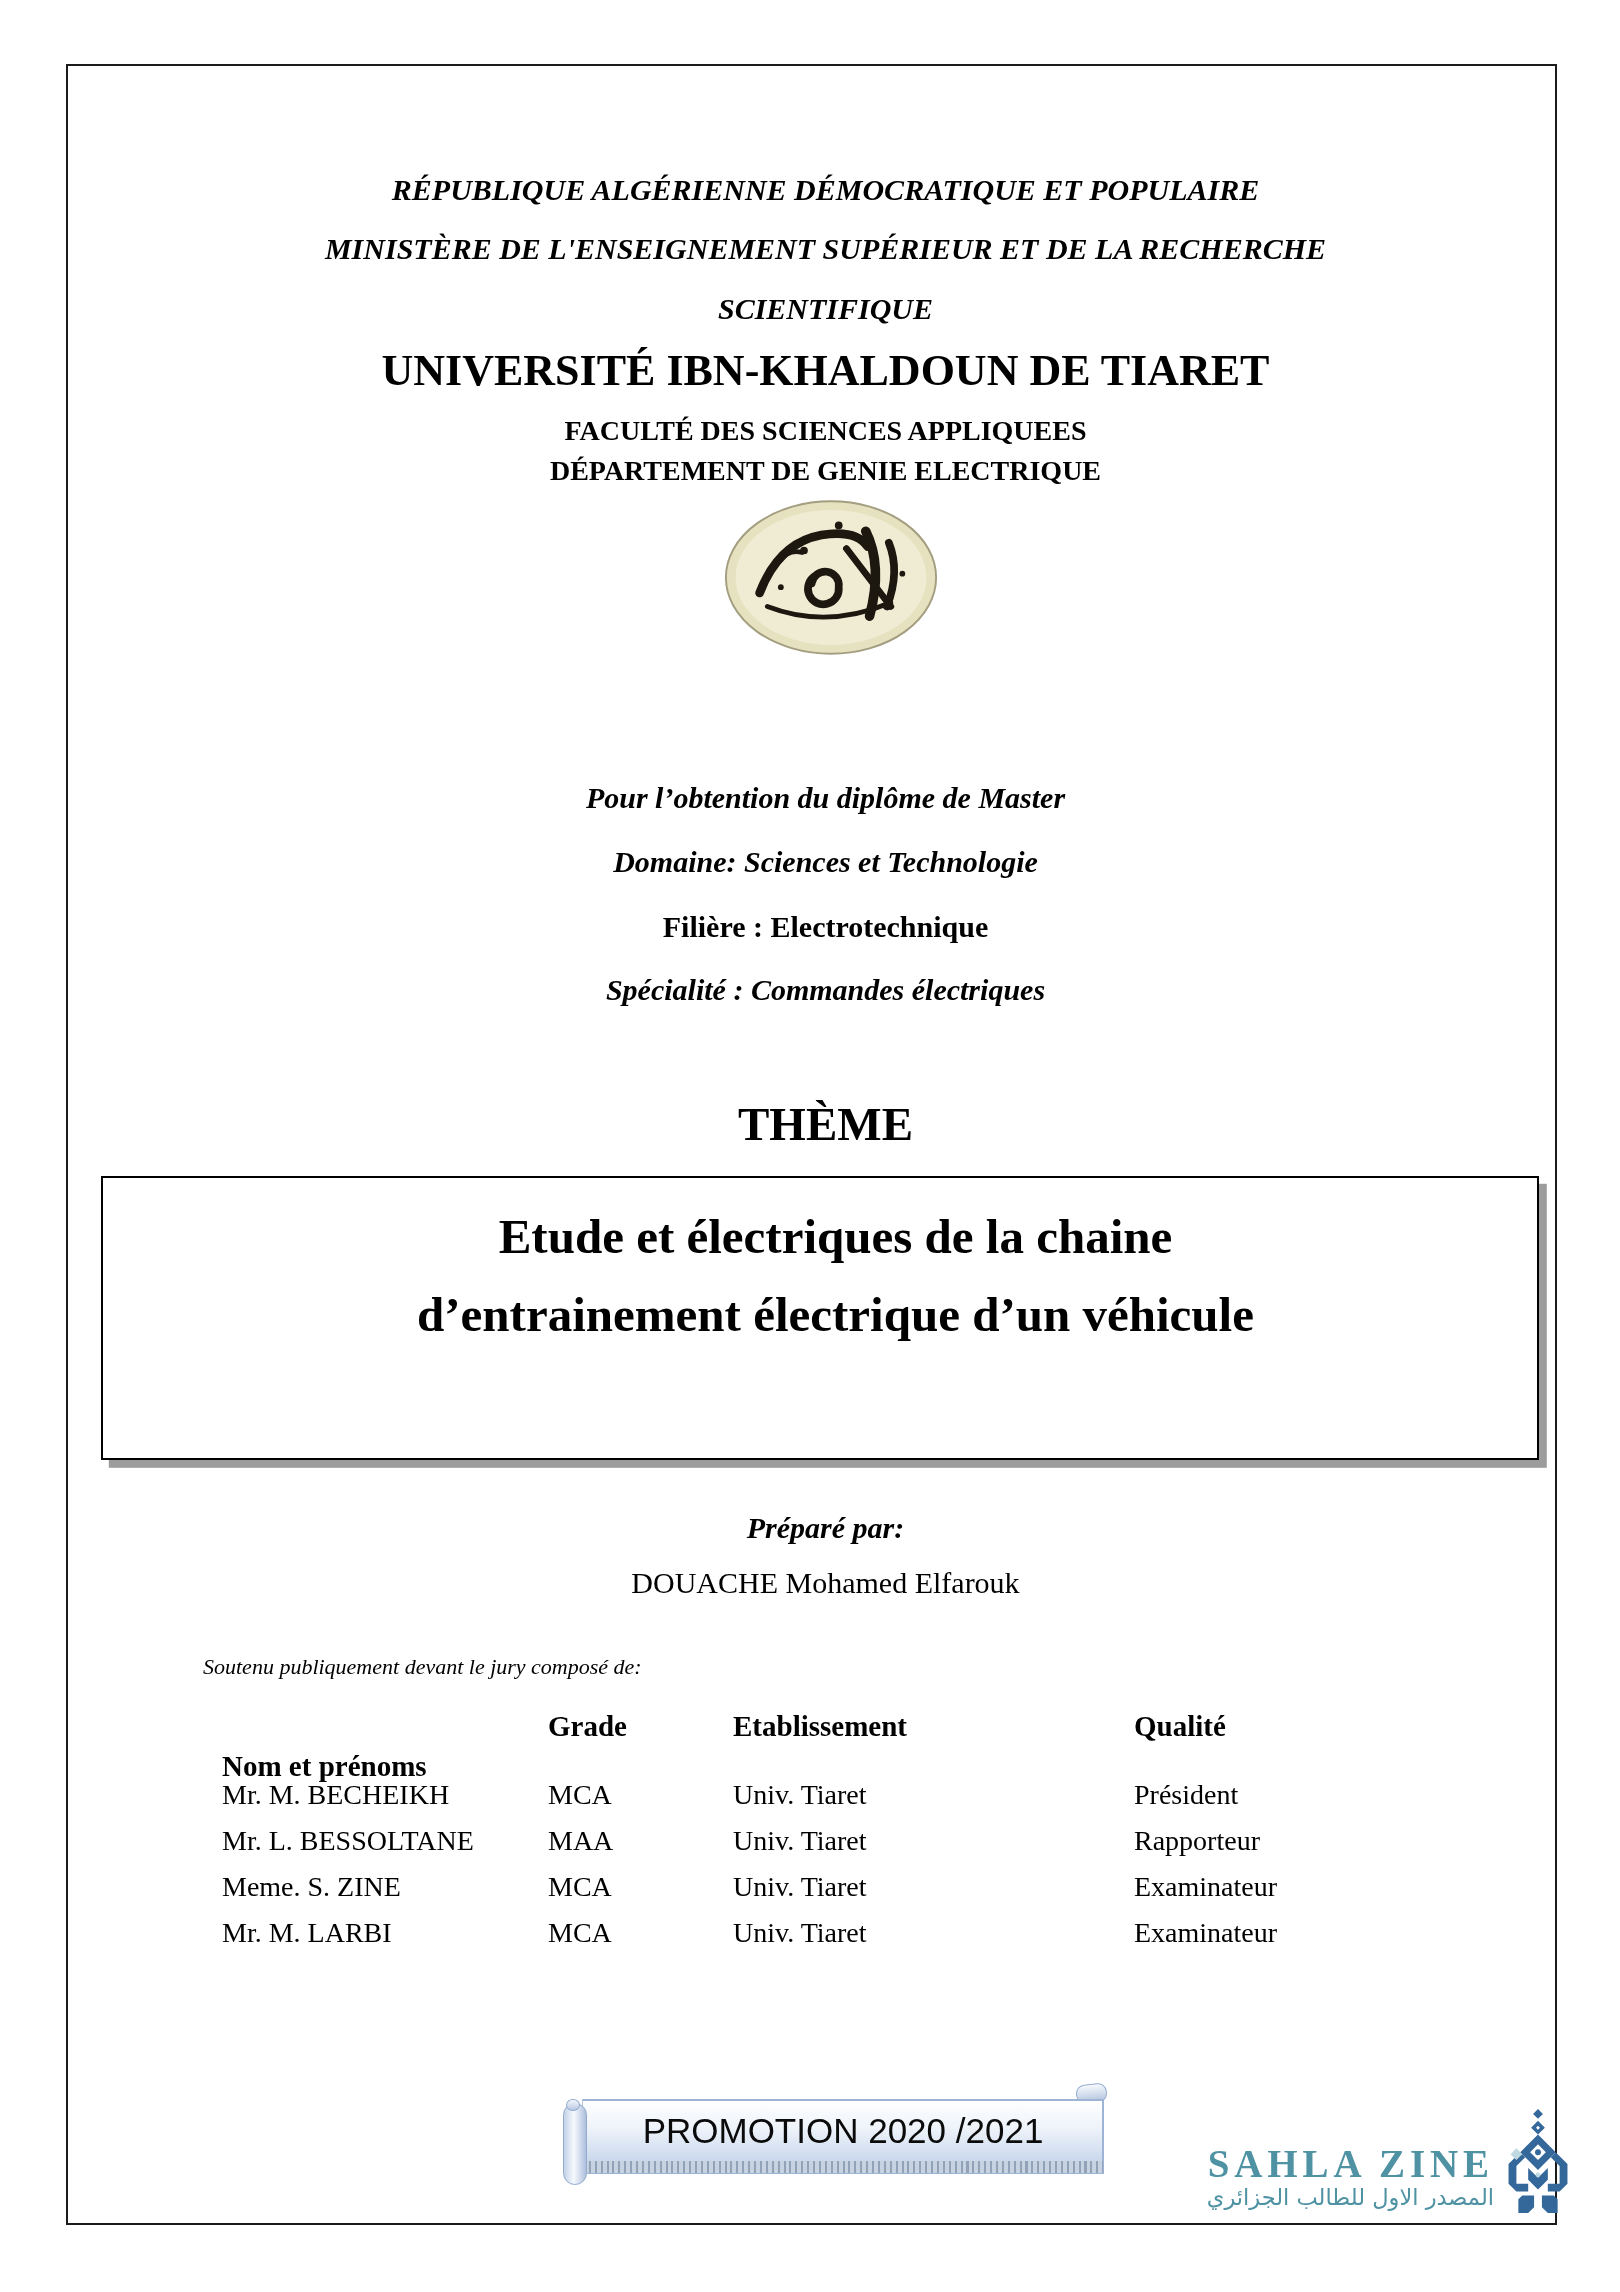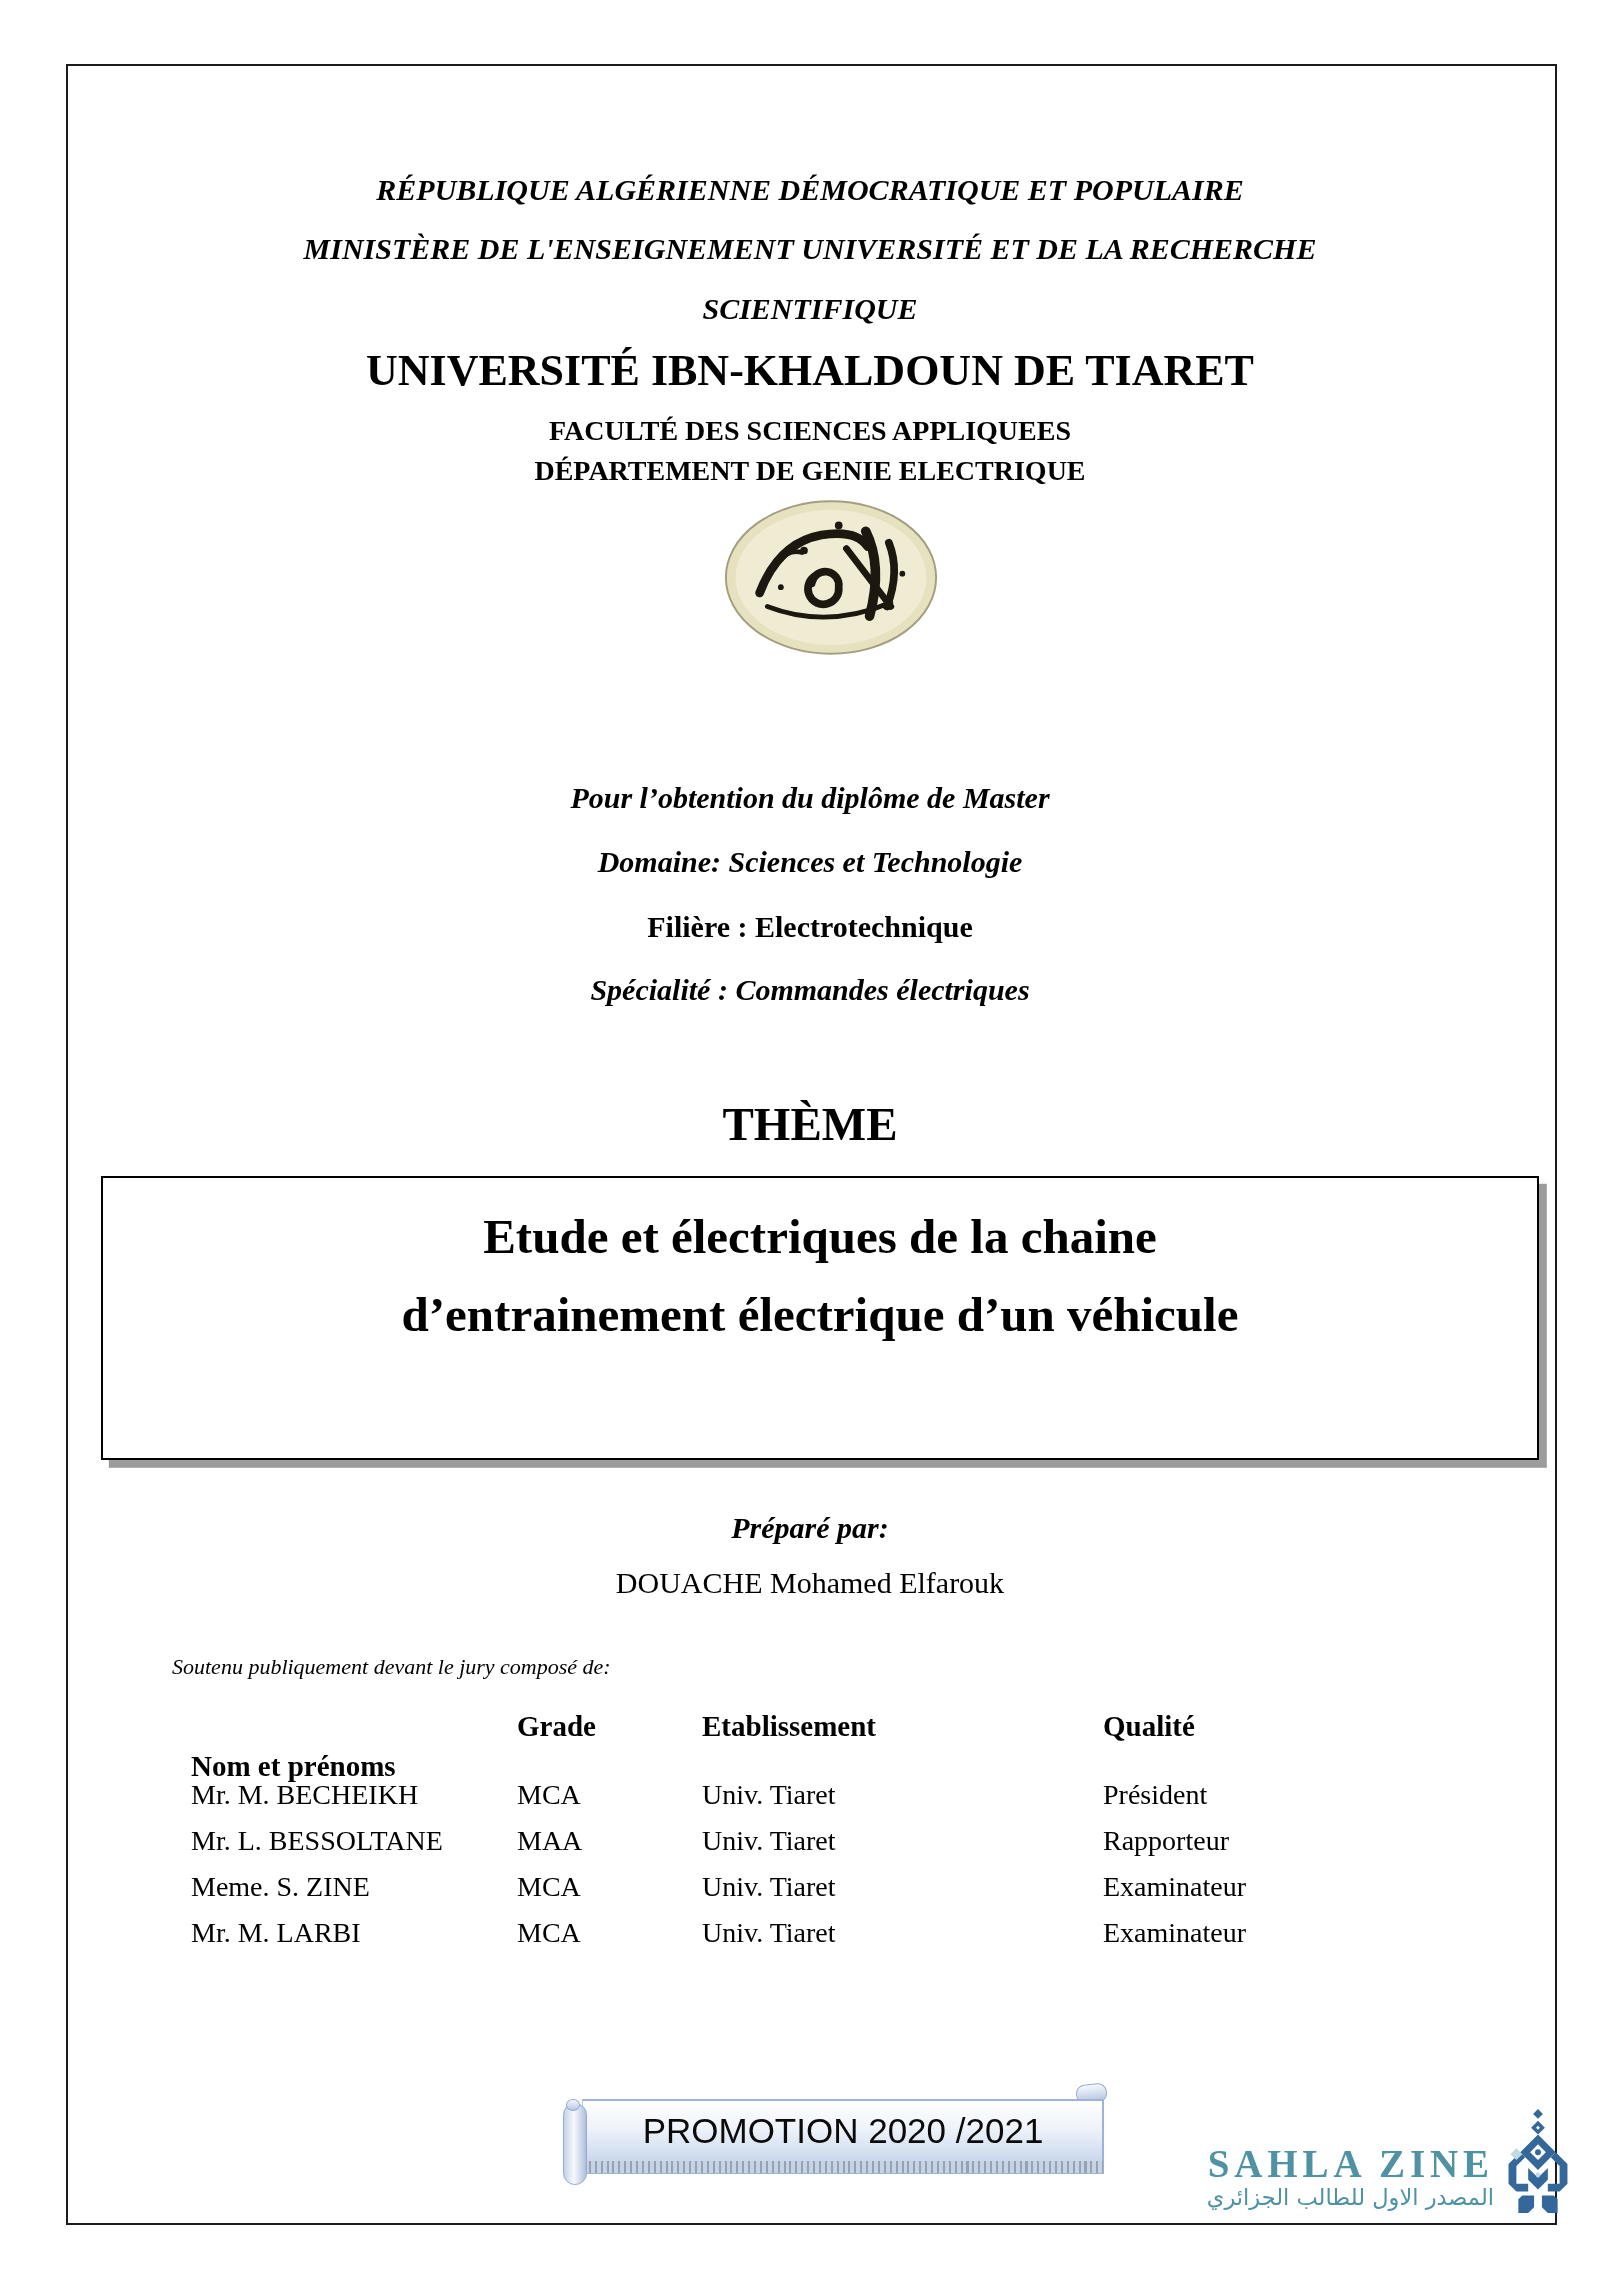--- a/index.html
+++ b/index.html
@@ -1,21 +1,21 @@
 <!DOCTYPE html>
 <html><head>
 <meta charset="utf-8">
 <style>
   * { margin:0; padding:0; box-sizing:border-box; }
   html,body { background:#ffffff; }
   .page {
     position:relative; width:1620px; height:2293px; background:#ffffff;
     font-family:"Liberation Serif", serif; color:#000; overflow:hidden;
   }
-  .abs { position:absolute; white-space:nowrap; }
+  .abs { position:absolute; white-space:nowrap;padding-left:31px; }
   .center { left:0; width:1620px; text-align:center; }
   .frame {
     position:absolute; left:66px; top:64px; width:1491px; height:2161px;
     border:2px solid #1b1b1b; background:transparent;
   }
   .h-line { font-size:30px; font-weight:bold; font-style:italic; }
   .university { font-size:44px; font-weight:bold; letter-spacing:0px; }
   .subhead { font-size:28px; font-weight:bold; }
   .seal { position:absolute; left:723px; top:498px; width:216px; height:159px; }
   .memoire { font-size:53px; font-weight:bold; font-style:italic; letter-spacing:1px; }
@@ -76,21 +76,21 @@
   .wm-mark { position:absolute; left:1498px; top:2109px; width:80px; height:110px; }
 </style>
 </head>
 <body>
 
 <div class="page">
 
   <div class="frame"></div>
 
   <div class="abs center h-line" style="top:173px;">RÉPUBLIQUE ALGÉRIENNE DÉMOCRATIQUE ET POPULAIRE</div>
-  <div class="abs center h-line" style="top:232px;">MINISTÈRE DE L'ENSEIGNEMENT UNIVERSITÉ ET DE LA RECHERCHE</div>
+  <div class="abs center h-line" style="top:232px;">MINISTÈRE DE L'ENSEIGNEMENT SUPÉRIEUR ET DE LA RECHERCHE</div>
   <div class="abs center h-line" style="top:292px;">SCIENTIFIQUE</div>
   <div class="abs center university" style="top:345px;">UNIVERSITÉ IBN-KHALDOUN DE TIARET</div>
   <div class="abs center subhead" style="top:415px;">FACULTÉ DES SCIENCES APPLIQUEES</div>
   <div class="abs center subhead" style="top:455px;">DÉPARTEMENT DE GENIE ELECTRIQUE</div>
 
   <svg class="seal" viewBox="0 0 224 164" aria-hidden="true">
     <ellipse cx="112" cy="82" rx="109" ry="79" fill="#E6E1BF" stroke="#A39E80" stroke-width="2"></ellipse>
     <ellipse cx="112" cy="82" rx="99" ry="70" fill="#F0ECD4"></ellipse>
     <g stroke="#1C1810" fill="none" stroke-linecap="round">
       <path d="M38 98 Q 58 46 102 38 Q 138 32 150 50" stroke-width="9"></path>

